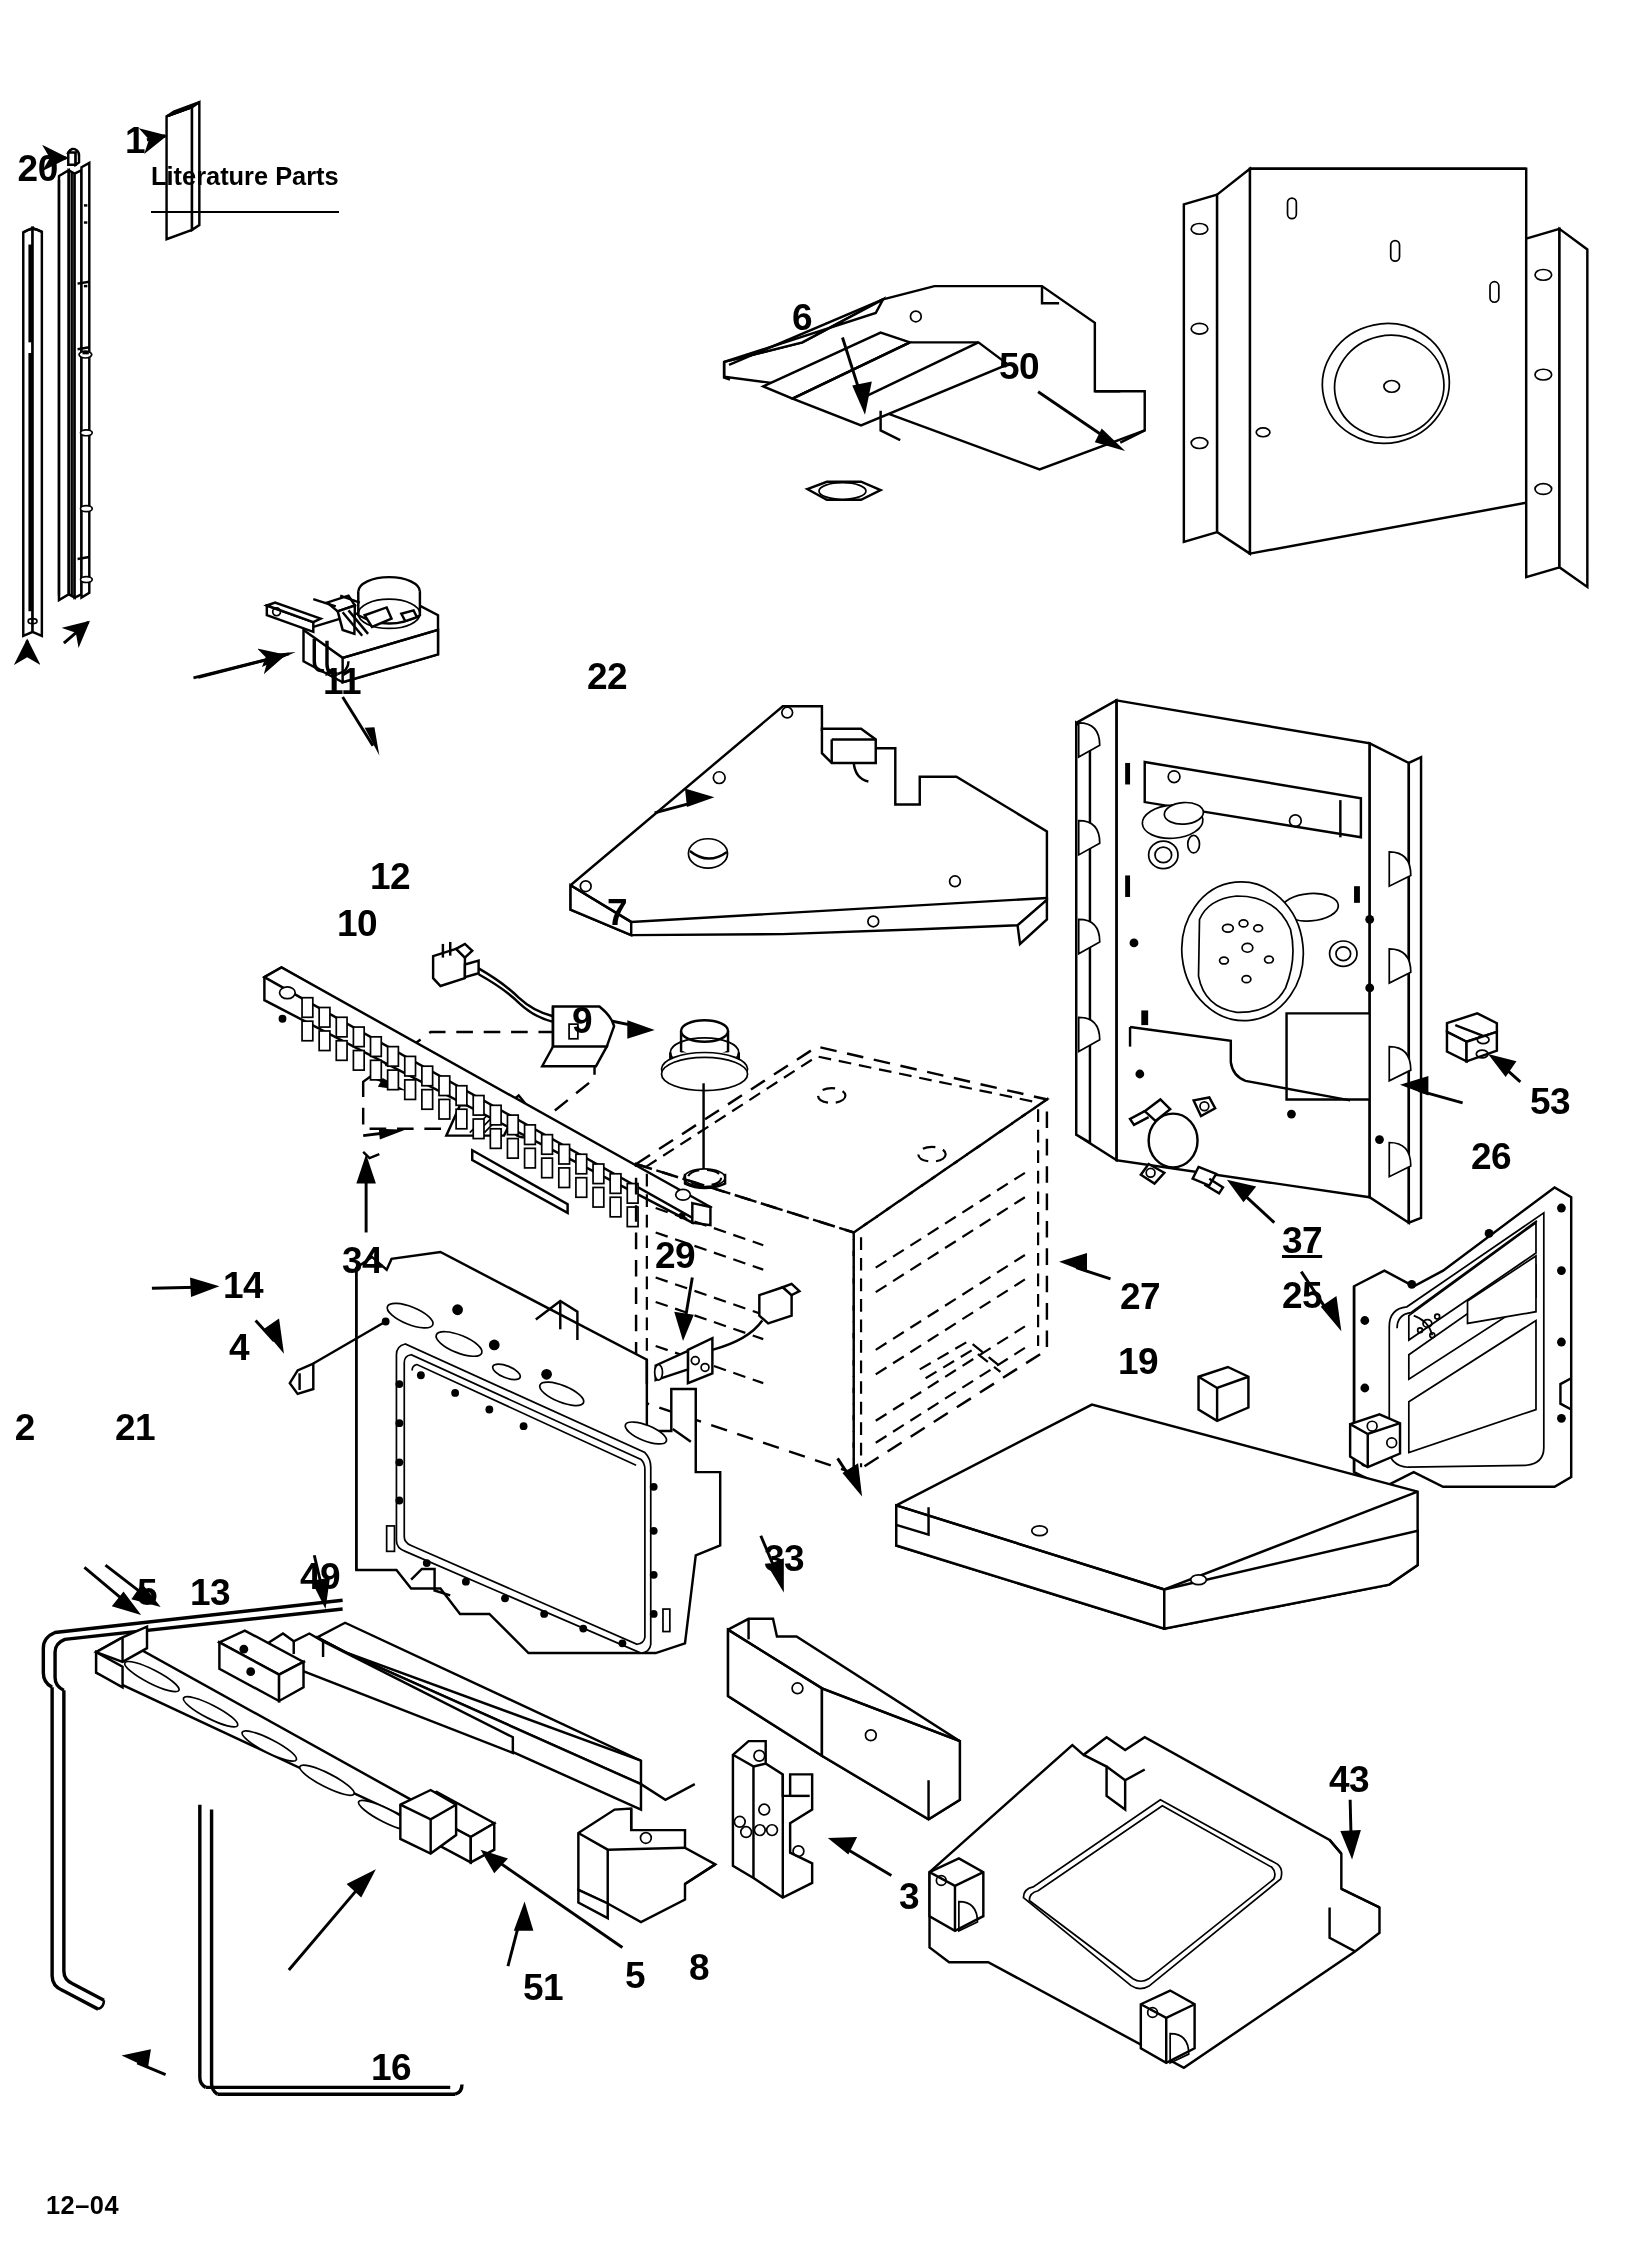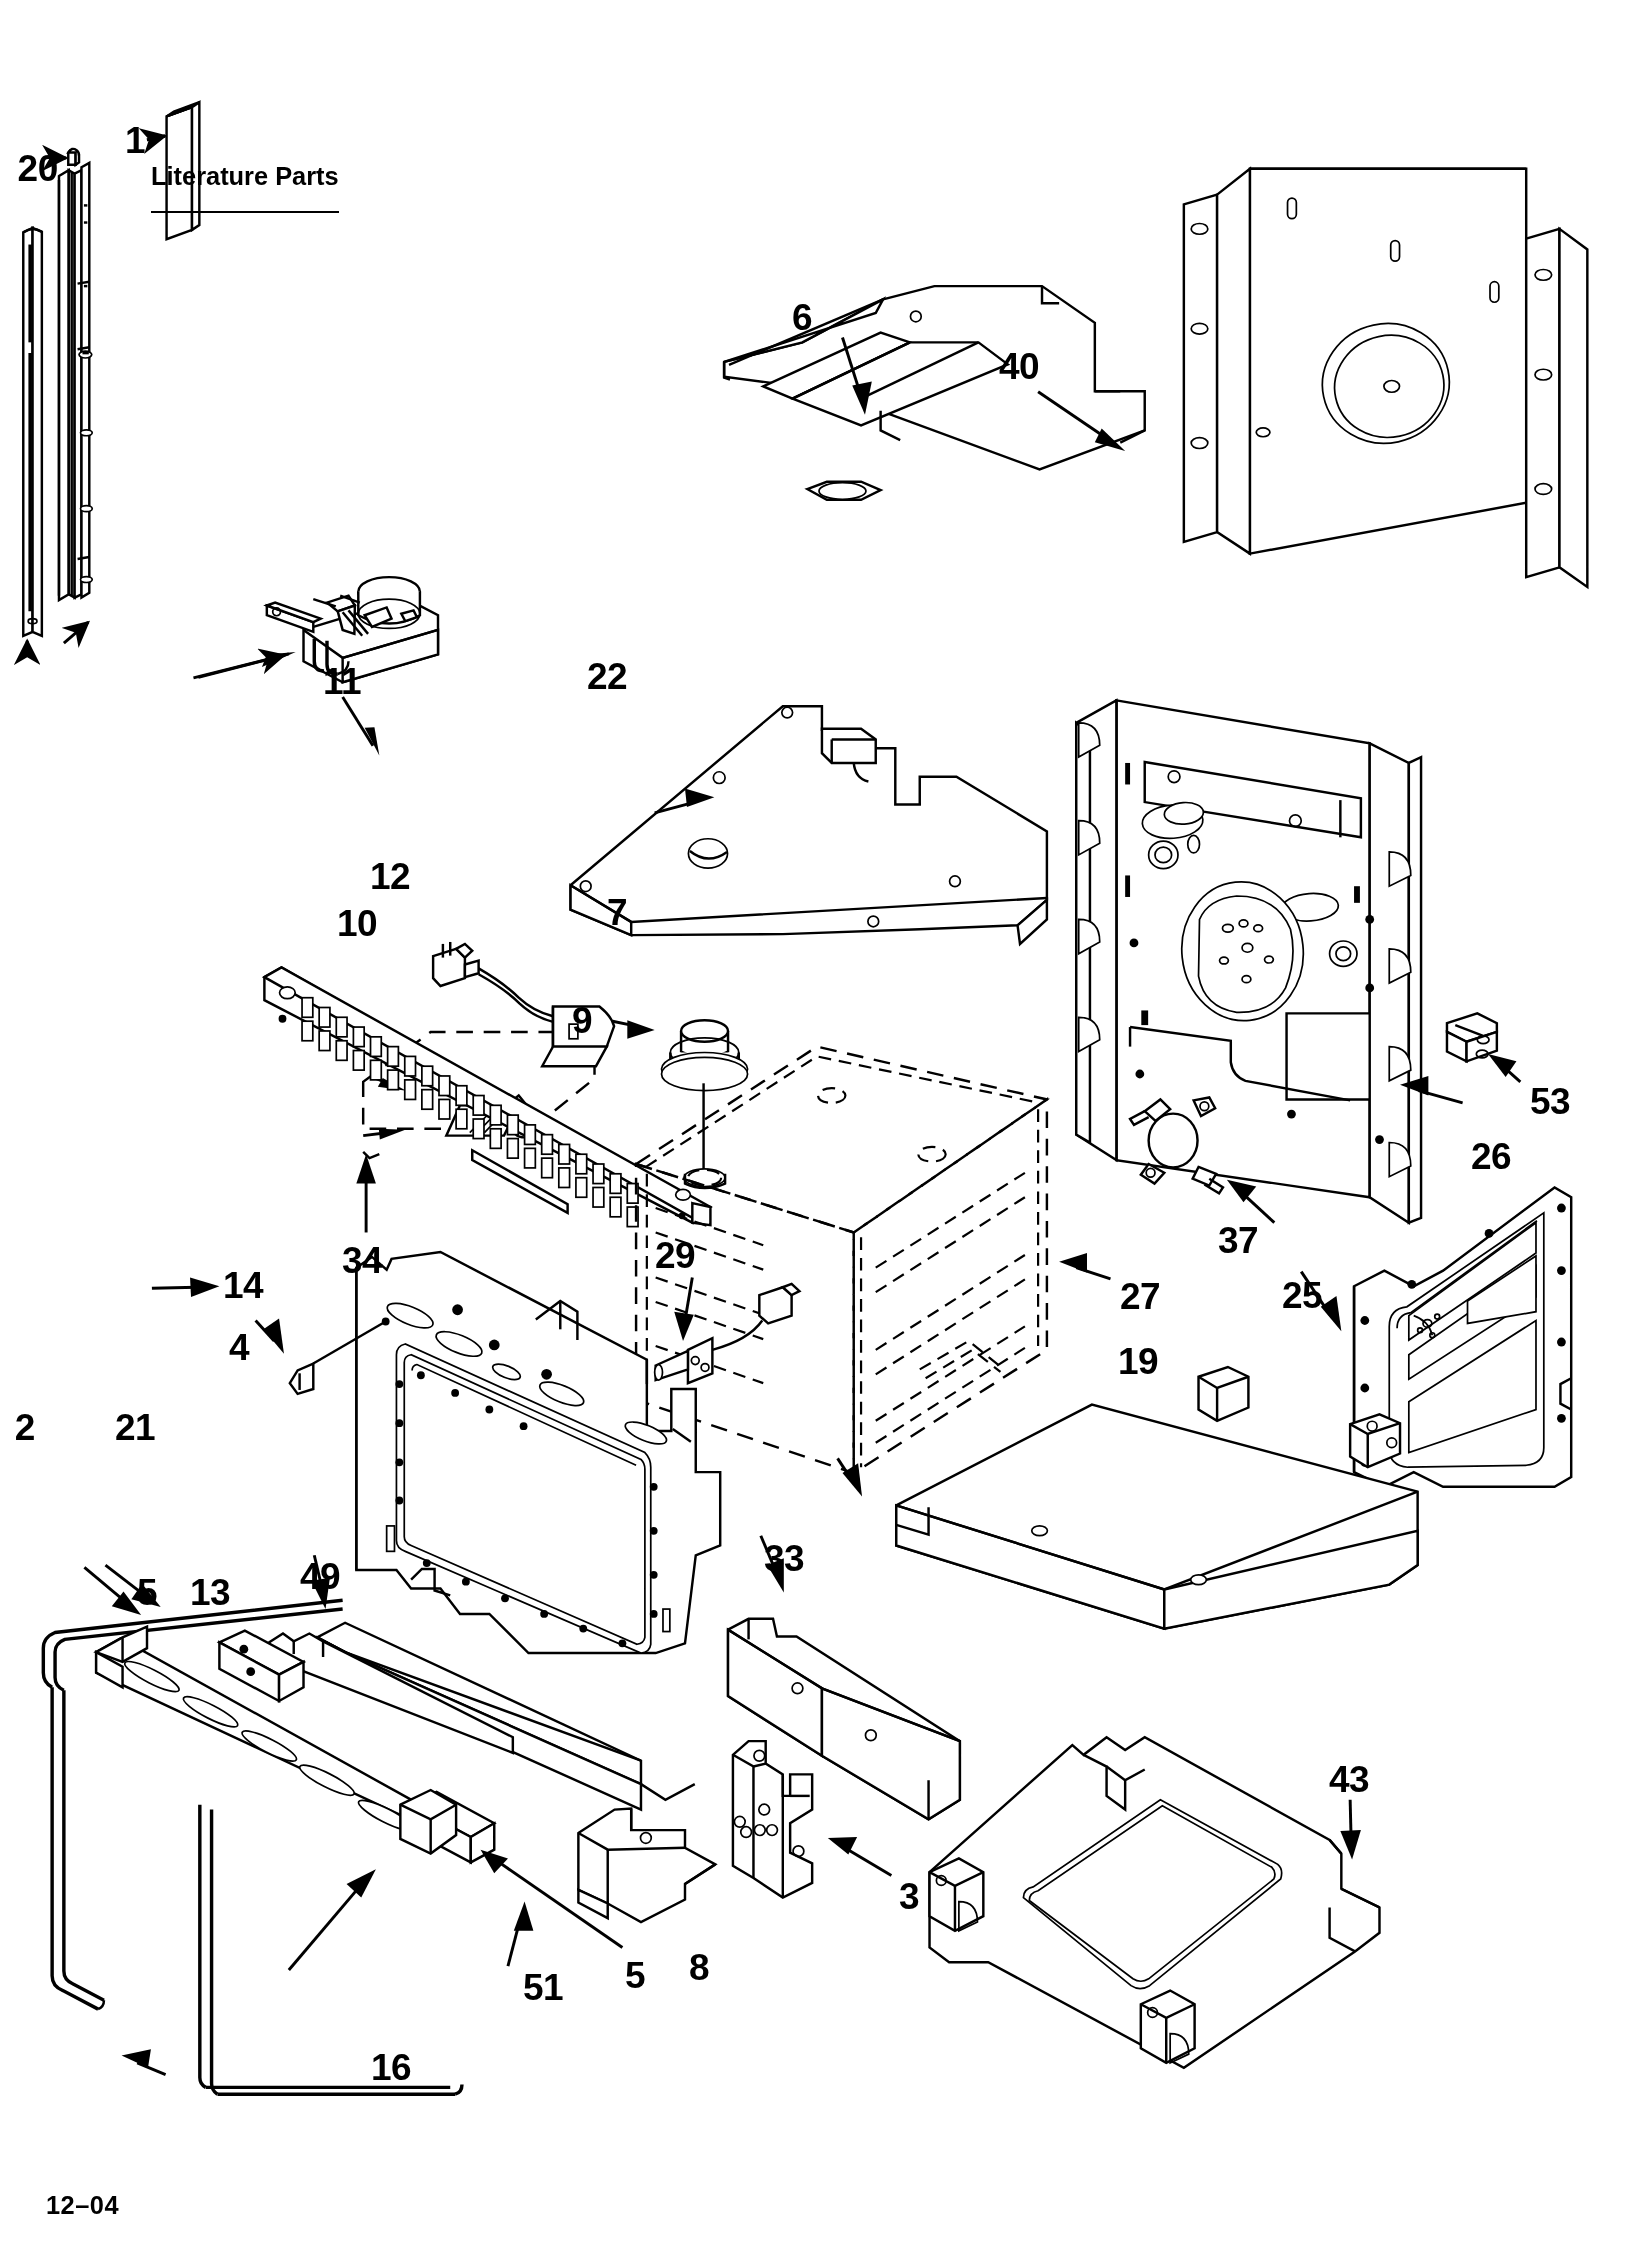--- a/index.html
+++ b/index.html
@@ -756,37 +756,37 @@
       <path class="ln" d="M1615 3672 L1655 3672"></path>
     </g>
     <path class="lead" d="M1822 3835 L1730 3780"></path>
     <path class="arw" d="M1692 3758 L1752 3756 L1734 3792 Z"></path>
 
   </svg>
 
   <div class="callout" style="left:125px;  top:122px;">1</div>
   <div class="callout" style="left:17.6px;   top:150px;">20</div>
   <div class="callout" style="left:802px; top:299px; transform:translateX(-50%);">6</div>
-  <div class="callout" style="left:999px; top:348px;">40</div>
+  <div class="callout" style="left:999px; top:348px;">50</div>
   <div class="callout" style="left:573px; top:658px;margin-left:14px;">22</div>
   <div class="callout" style="left:323px;  top:663px;">11</div>
   <div class="callout" style="left:370px;  top:858px;">12</div>
   <div class="callout" style="left:337px;  top:905px;">10</div>
   <div class="callout" style="left:607px; top:894px;">7</div>
   <div class="callout" style="left:572px; top:1002px;">9</div>
   <div class="callout" style="left:342px;  top:1242px;">34</div>
   <div class="callout" style="left:14.7px;   top:1409px;">2</div>
   <div class="callout" style="left:115px;  top:1409px;">21</div>
   <div class="callout" style="left:223px;  top:1267px;">14</div>
   <div class="callout" style="left:229px;  top:1329px;">4</div>
   <div class="callout" style="left:655px; top:1237px;">29</div>
   <div class="callout" style="left:1120px; top:1278px;">27</div>
   <div class="callout" style="left:1471px; top:1106px;margin-top:32px;">26</div>
   <div class="callout" style="left:1530px; top:1083px;">53</div>
-  <div class="callout" style="left:1218px; top:1222px;">37</div>
+  <div class="callout" style="left:1282px; top:1222px;text-decoration:underline;">37</div>
   <div class="callout" style="left:1282px; top:1277px;">25</div>
   <div class="callout" style="left:1118px; top:1343px;">19</div>
   <div class="callout" style="left:137px;  top:1574px;">5</div>
   <div class="callout" style="left:190px;  top:1574px;">13</div>
   <div class="callout" style="left:280px;  top:1558px;margin-left:20px;">49</div>
   <div class="callout" style="left:764px; top:1540px;">33</div>
   <div class="callout" style="left:1329px; top:1761px;">43</div>
   <div class="callout" style="left:625px; top:1957px;">5</div>
   <div class="callout" style="left:689px; top:1949px;">8</div>
   <div class="callout" style="left:899px; top:1878px;">3</div>

